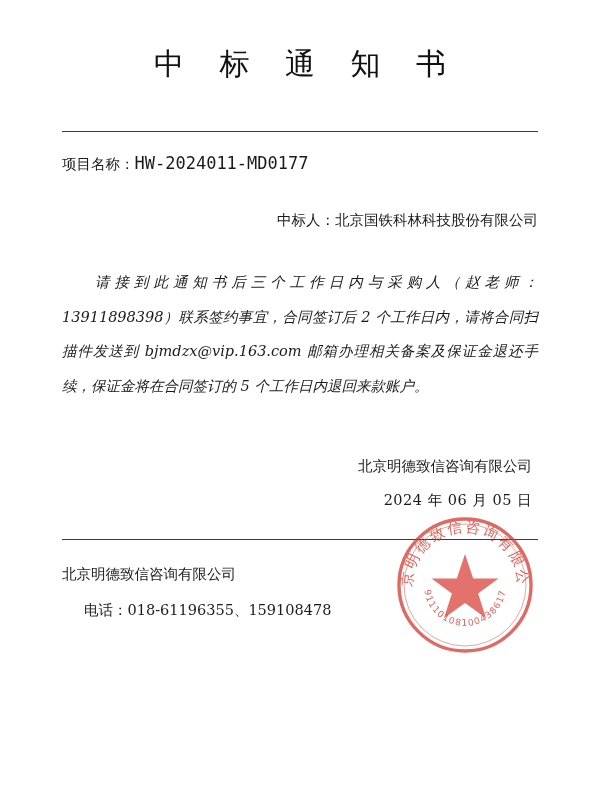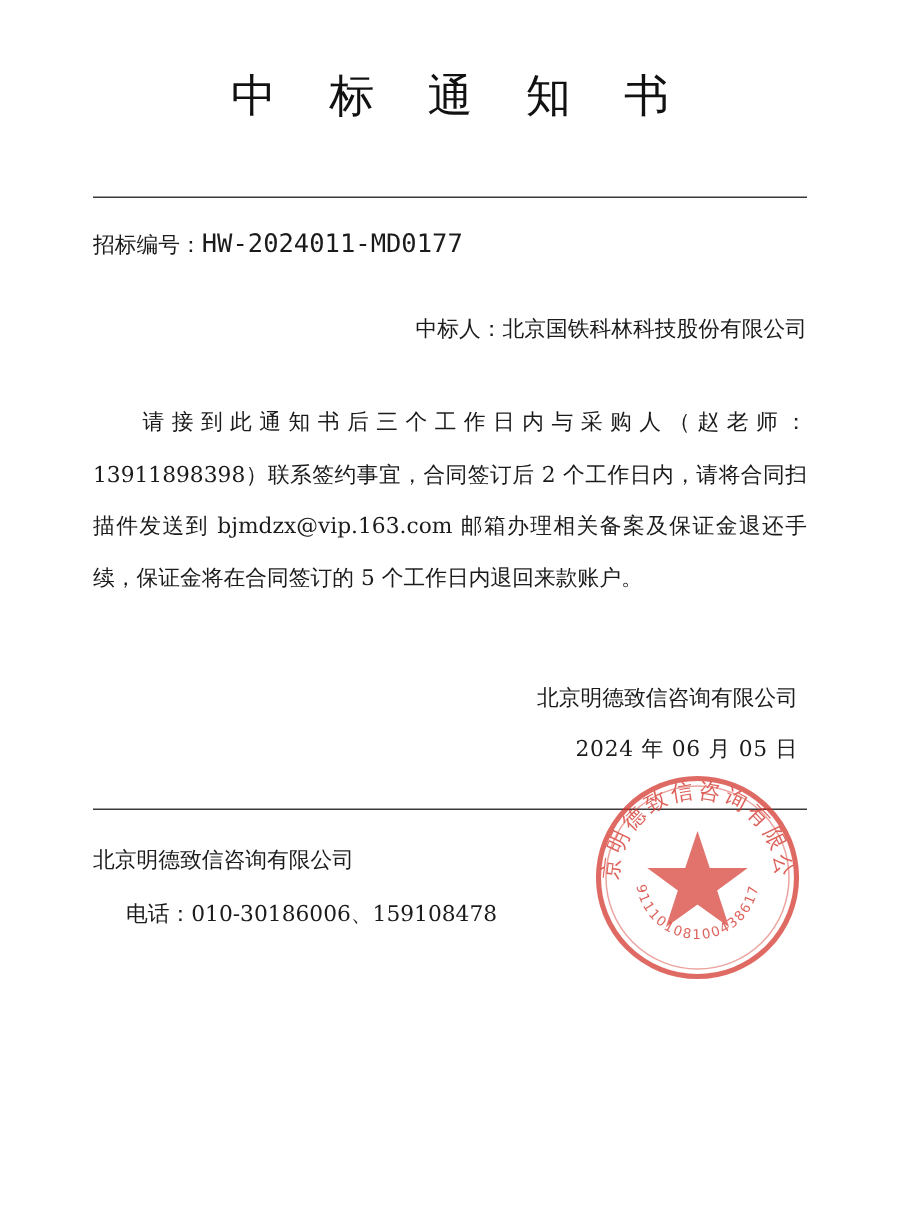--- a/index.html
+++ b/index.html
@@ -39,21 +39,21 @@
     margin: 0;
   }
   .rule.top { margin-top: 46px; }
   .rule.bottom { margin-top: 22px; }
   .block {
     font-size: 14.5px;
     line-height: 34px;
   }
   .block.sec1 { margin-top: 14px; }
   .block.sec2 { margin-top: 22px; }
-  .block.sec3 { margin-top: 28px; }
+  .block.sec3 { margin-top: 28px; font-style: italic; }
   .indent2 { padding-left: 22px; text-align: right; }
   .para {
     font-size: 14.5px;
     line-height: 34.5px;
     text-align: justify;
     text-justify: inter-ideograph;
   }
   .para .first { display: inline-block; width: 28px; }
   .mono { font-family: "DejaVu Sans Mono", "Liberation Mono", monospace; font-size: 17px; }
   .signer {
@@ -94,21 +94,21 @@
 <body>
 
 <div class="page">
 
   <h1 class="doc-title">中 标 通 知 书</h1>
 
   <hr class="rule top">
 
   <div class="block sec1">
     <div>
-      <span>招标编号：</span><span class="mono">HW-2024011-MD0177</span>
+      <span>项目名称：</span><span class="mono">HW-2024011-MD0177</span>
     </div>
   </div>
 
   <div class="block sec2">
     <div class="indent2">
       <span>中标人：</span><span>北京国铁科林科技股份有限公司</span>
     </div>
   </div>
 
   <div class="block sec3">
@@ -136,16 +136,16 @@
       <text font-size="9" fill="#d4352c" opacity="0.95" letter-spacing="1.2">
         <textPath href="#arcBottom" startOffset="50%" text-anchor="middle">91110108100438617</textPath>
       </text>
     </svg>
   </div>
 
   <hr class="rule bottom">
 
   <div class="footer">
     <div>北京明德致信咨询有限公司</div>
-    <div class="tel">电话：010-30186006、159108478</div>
+    <div class="tel">电话：018-61196355、159108478</div>
   </div>
 
 </div>
 
 </body></html>

